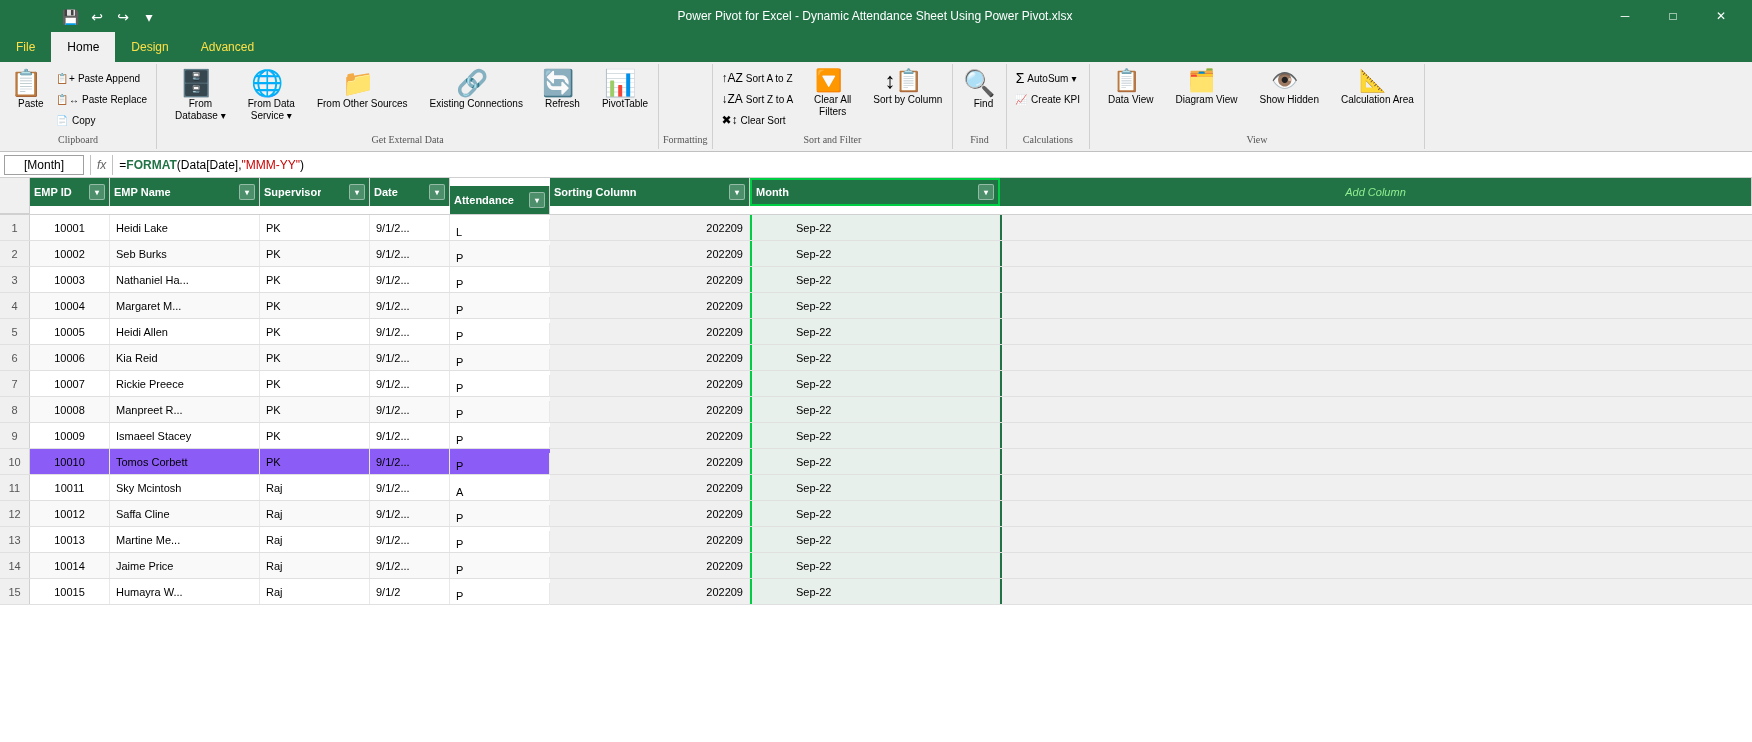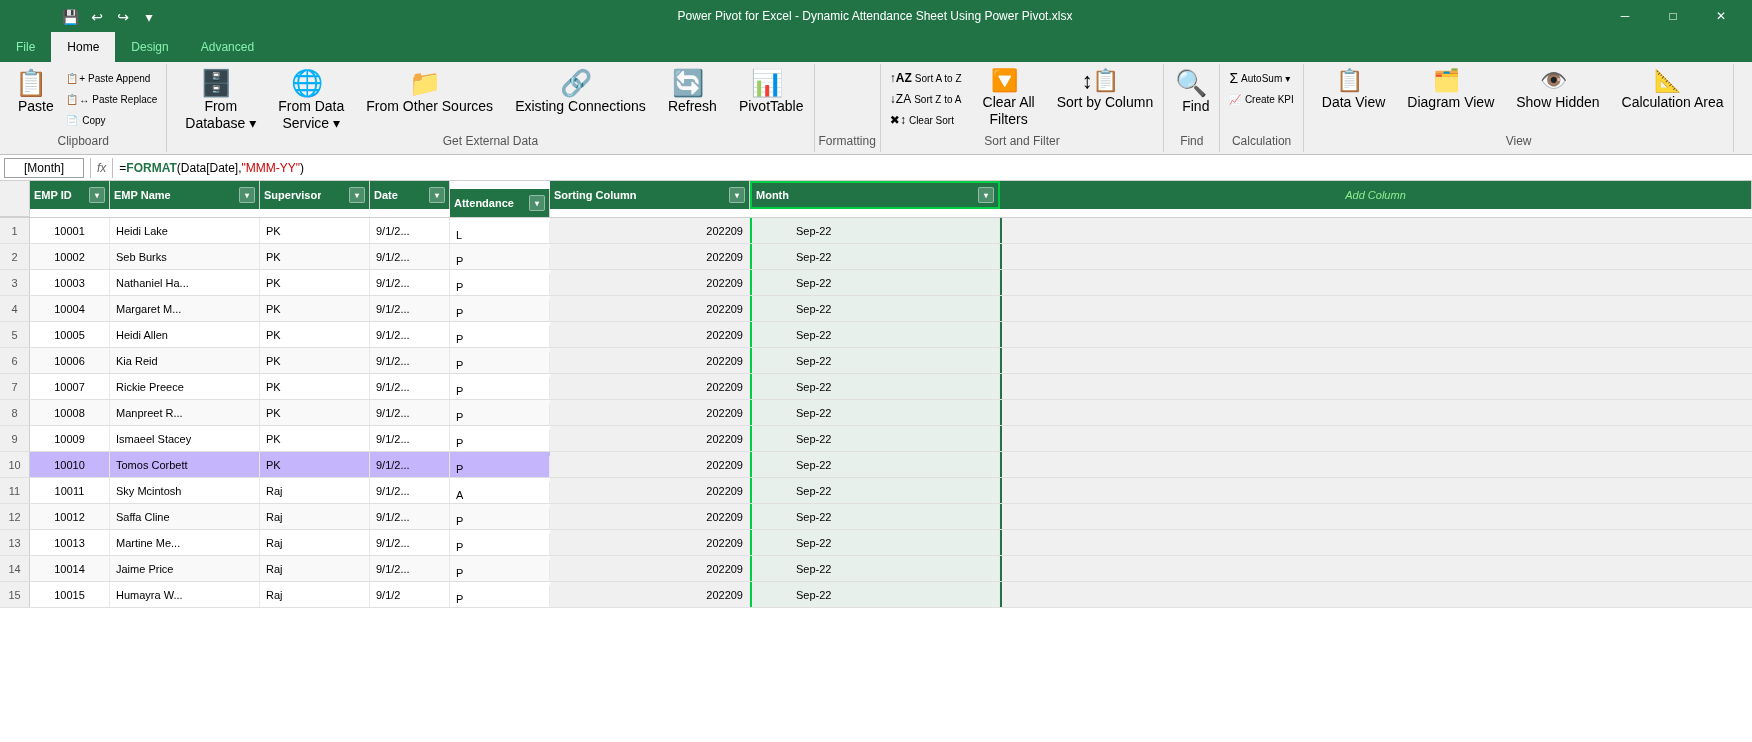--- a/index.html
+++ b/index.html
@@ -34,21 +34,21 @@
     .ribbon-tabs {
       display: flex;
       background: #217346;
       height: 30px;
     }
     .ribbon-tab {
       padding: 0 16px;
       display: flex;
       align-items: center;
       cursor: pointer;
-      color: #86efac;
+      color: #fde047;
       font-size: 12px;
       height: 30px;
       border: none;
       background: transparent;
     }
     .ribbon-tab.active {
       background: #f0f0f0;
       color: #000;
     }
 
@@ -69,44 +69,45 @@
       padding: 2px 4px;
       min-width: fit-content;
     }
     .ribbon-group-content {
       display: flex;
       align-items: flex-start;
       flex: 1;
       gap: 2px;
     }
     .ribbon-group-label {
-      font-size: 12px;
+      font-size: 10px;
       color: #555;
       text-align: center;
       margin-top: auto;
       padding: 2px 0;
+      font-family: Liberation Serif, serif;
     }
     .rb-btn {
       display: flex;
       flex-direction: column;
       align-items: center;
       justify-content: flex-start;
       padding: 3px 5px;
       cursor: pointer;
       border-radius: 3px;
       min-width: 44px;
       height: 66px;
       font-size: 10px;
       text-align: center;
       border: 1px solid transparent;
       background: transparent;
       gap: 2px;
     }
     .rb-btn .icon { font-size: 26px; line-height: 1; }
-    .rb-btn .label { font-size: 14px; line-height: 1.2; margin-left: 8px; }
+    .rb-btn .label { font-size: 10px; line-height: 1.2; margin-left: 8px; }
     .rb-btn-small {
       display: flex;
       flex-direction: row;
       align-items: center;
       padding: 1px 4px;
       cursor: pointer;
       border-radius: 2px;
       height: 20px;
       font-size: 10px;
       white-space: nowrap;
@@ -349,21 +350,21 @@
   </div>
 
   <div class="ribbon-group">
     <div class="ribbon-group-label">Formatting</div>
   </div>
 
   <div class="ribbon-group">
     <div class="ribbon-group-content" style="align-items:flex-start;">
       <div class="rb-col" style="gap:1px;">
         <div class="rb-btn-small">
-          <span style="font-size:12px;font-weight:bold;">↑AZ</span>
+          <span style="font-size:12px;">↑AZ</span>
           <span>Sort A to Z</span>
         </div>
         <div class="rb-btn-small">
           <span style="font-size:12px;">↓ZA</span>
           <span>Sort Z to A</span>
         </div>
         <div class="rb-btn-small">
           <span style="font-size:12px;">✖↕</span>
           <span>Clear Sort</span>
         </div>
@@ -397,21 +398,21 @@
           <span class="sigma">Σ</span>
           <span>AutoSum</span>
           <span>▾</span>
         </div>
         <div class="rb-btn-small">
           <span>📈</span>
           <span>Create KPI</span>
         </div>
       </div>
     </div>
-    <div class="ribbon-group-label">Calculation</div>
+    <div class="ribbon-group-label">Calculations</div>
   </div>
 
   <div class="ribbon-group">
     <div class="ribbon-group-content">
       <div class="rb-btn" style="height:66px; min-width:46px;">
         <div class="icon" style="font-size:22px;">📋</div>
         <div class="label">Data View</div>
       </div>
       <div class="rb-btn" style="height:66px; min-width:46px;">
         <div class="icon" style="font-size:22px;">🗂️</div>
@@ -571,21 +572,21 @@
     <div class="row-num">9</div>
     <div class="data-cell num w-emp-id">10009</div>
     <div class="data-cell w-emp-name">Ismaeel Stacey</div>
     <div class="data-cell w-supervisor">PK</div>
     <div class="data-cell w-date">9/1/2...</div>
     <div class="data-cell w-attendance">P</div>
     <div class="data-cell sorting-cell w-sorting" style="justify-content:flex-end; background:#f0f0f0;">202209</div>
     <div class="data-cell month-cell w-month" style="border-left: 2px solid #00cc44; background:#e8f0eb;">Sep-22</div>
     <div class="add-col-cell"></div>
   </div>
-      <div class="data-row" style="background: #c4b5fd;">
+      <div class="data-row" style="background: #8b5cf6;">
     <div class="row-num">10</div>
     <div class="data-cell num w-emp-id">10010</div>
     <div class="data-cell w-emp-name">Tomos Corbett</div>
     <div class="data-cell w-supervisor">PK</div>
     <div class="data-cell w-date">9/1/2...</div>
     <div class="data-cell w-attendance">P</div>
     <div class="data-cell sorting-cell w-sorting" style="justify-content:flex-end; background:#f0f0f0;">202209</div>
     <div class="data-cell month-cell w-month" style="border-left: 2px solid #00cc44; background:#e8f0eb;">Sep-22</div>
     <div class="add-col-cell"></div>
   </div>

